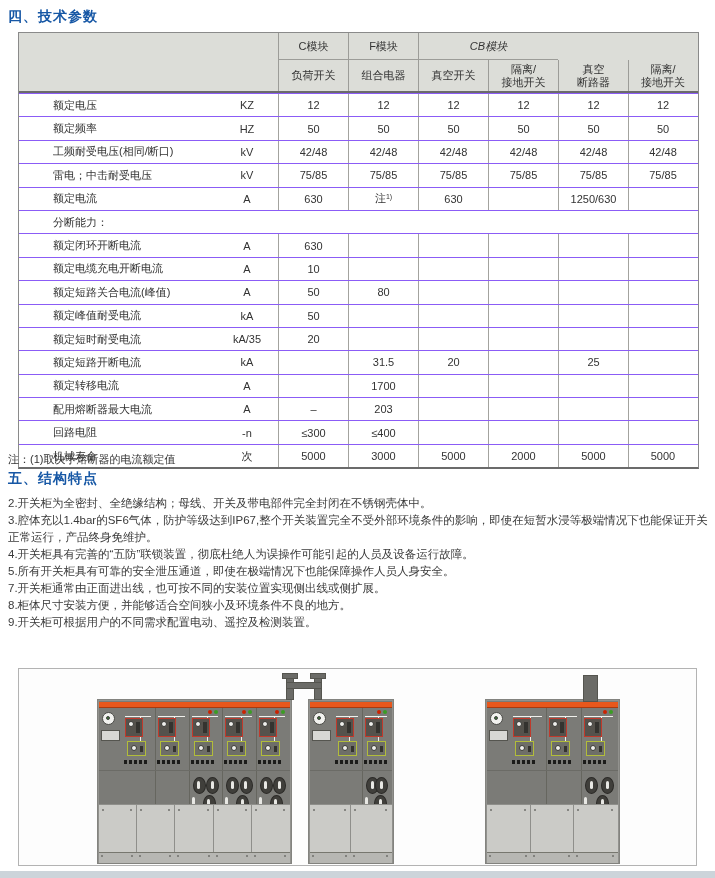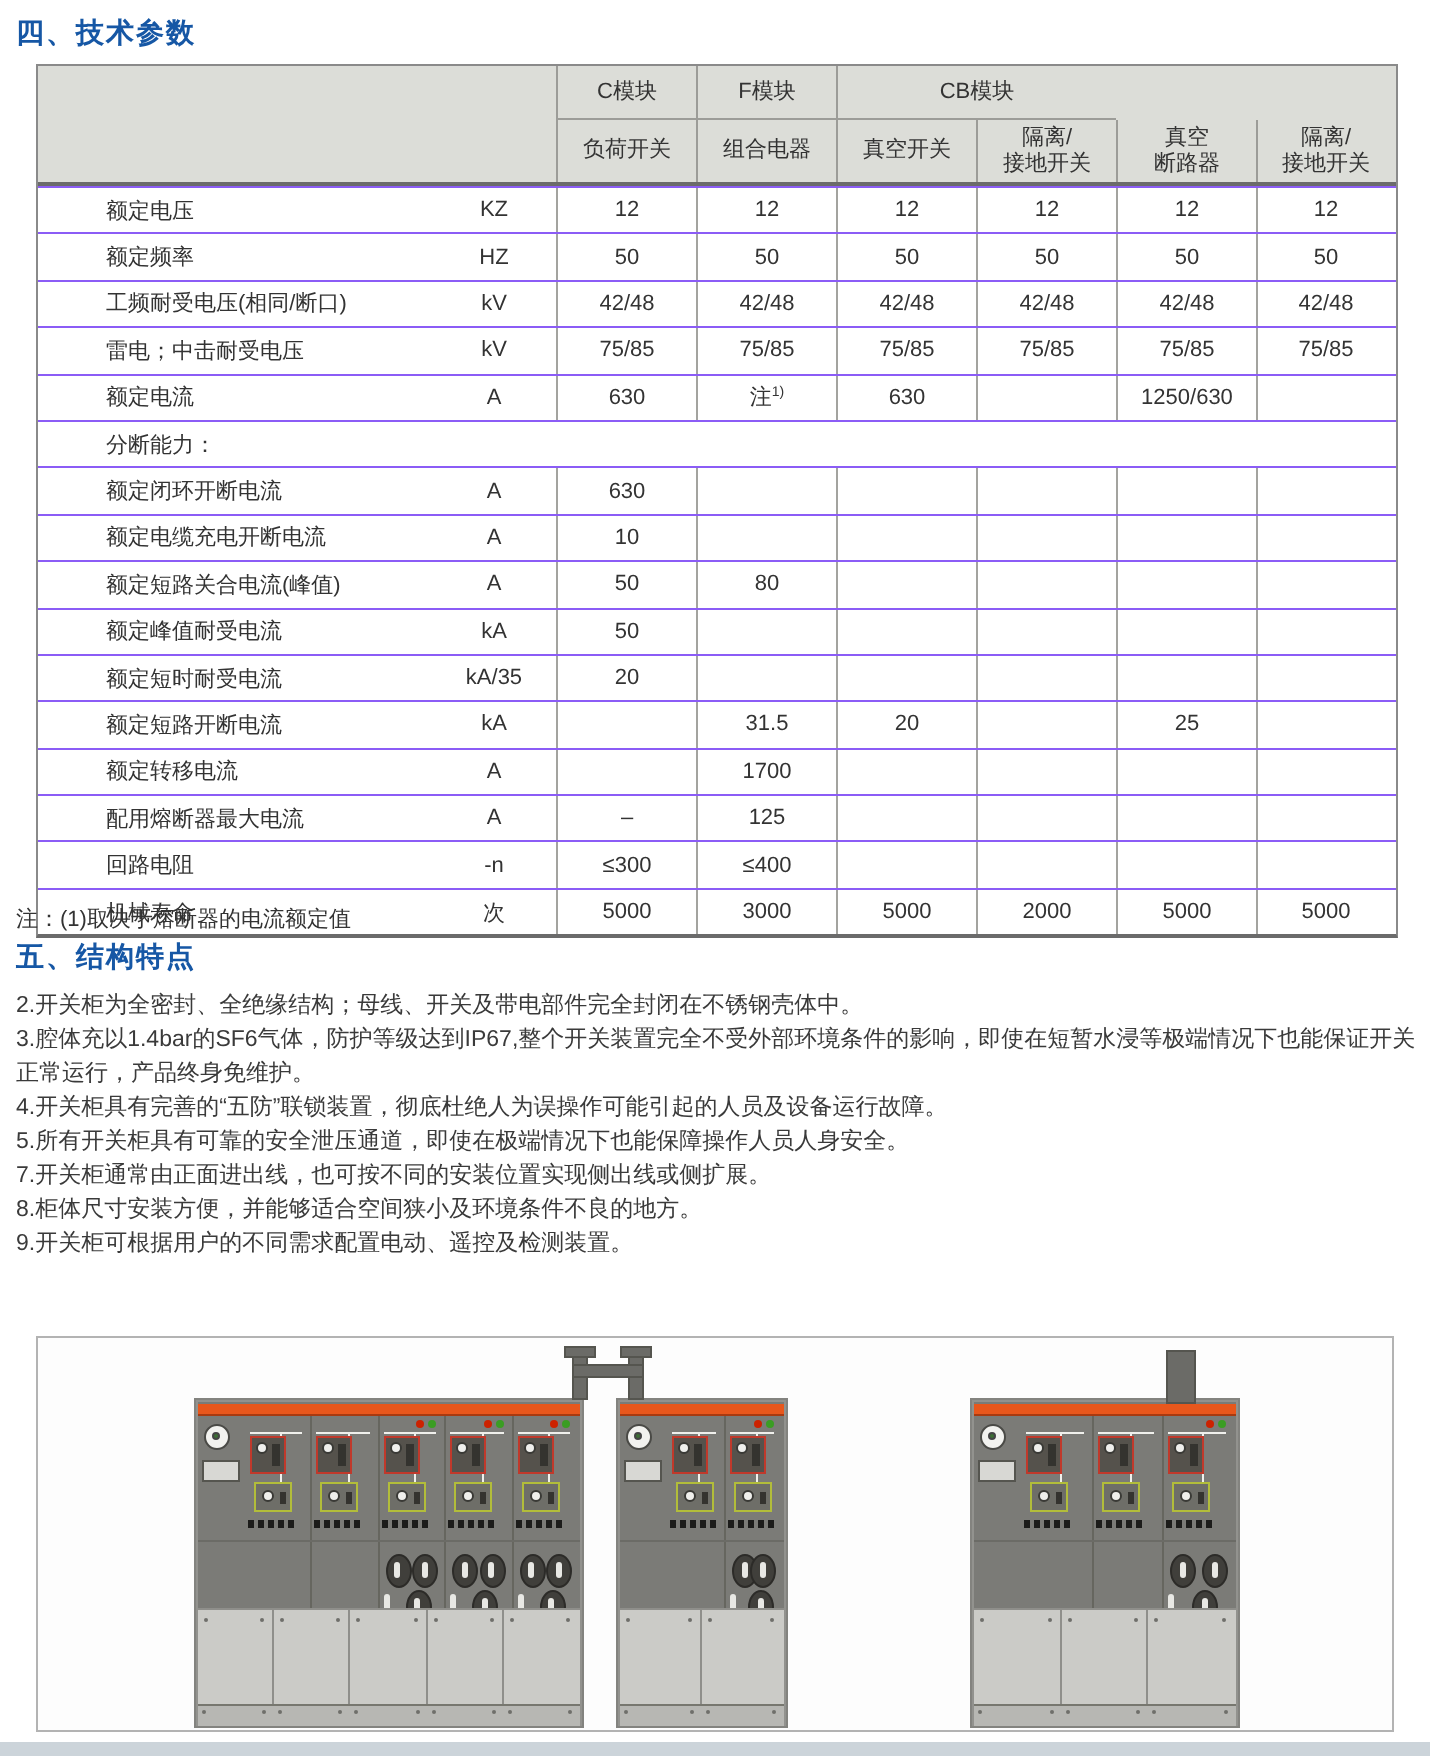--- a/index.html
+++ b/index.html
@@ -64,21 +64,21 @@
 
 <div class="page">
 
   <div class="sec-title">四、技术参数</div>
 
   <div class="tech-table" id="tech-table">
       <div class="t-head">
         <div class="hc hc-corner"></div>
         <div class="hc hc-group" style="grid-area: 1 / span 1;">C模块</div>
         <div class="hc hc-group" style="grid-area: 1 / span 1;">F模块</div>
-        <div class="hc hc-group" style="grid-area: 1 / span 2;">CB模块</div>
+        <div class="hc hc-group" style="grid-area: 1 / span 2; font-style: italic;">CB模块</div>
         <div class="hc" style="grid-row: 2;">负荷开关</div>
         <div class="hc" style="grid-row: 2;">组合电器</div>
         <div class="hc" style="grid-row: 2;">真空开关</div>
         <div class="hc" style="grid-row: 2;">隔离/
 接地开关</div>
         <div class="hc" style="grid-row: 2;">真空
 断路器</div>
         <div class="hc" style="grid-row: 2;">隔离/
 接地开关</div>
       </div>
@@ -205,21 +205,21 @@
         <div class="c-val">1700</div>
         <div class="c-val"></div>
         <div class="c-val"></div>
         <div class="c-val"></div>
         <div class="c-val"></div>
       </div>
       <div class="t-row">
         <div class="c-label">配用熔断器最大电流</div>
         <div class="c-unit">A</div>
         <div class="c-val">–</div>
-        <div class="c-val">125</div>
+        <div class="c-val">203</div>
         <div class="c-val"></div>
         <div class="c-val"></div>
         <div class="c-val"></div>
         <div class="c-val"></div>
       </div>
       <div class="t-row">
         <div class="c-label">回路电阻</div>
         <div class="c-unit">-n</div>
         <div class="c-val">≤300</div>
         <div class="c-val">≤400</div>

